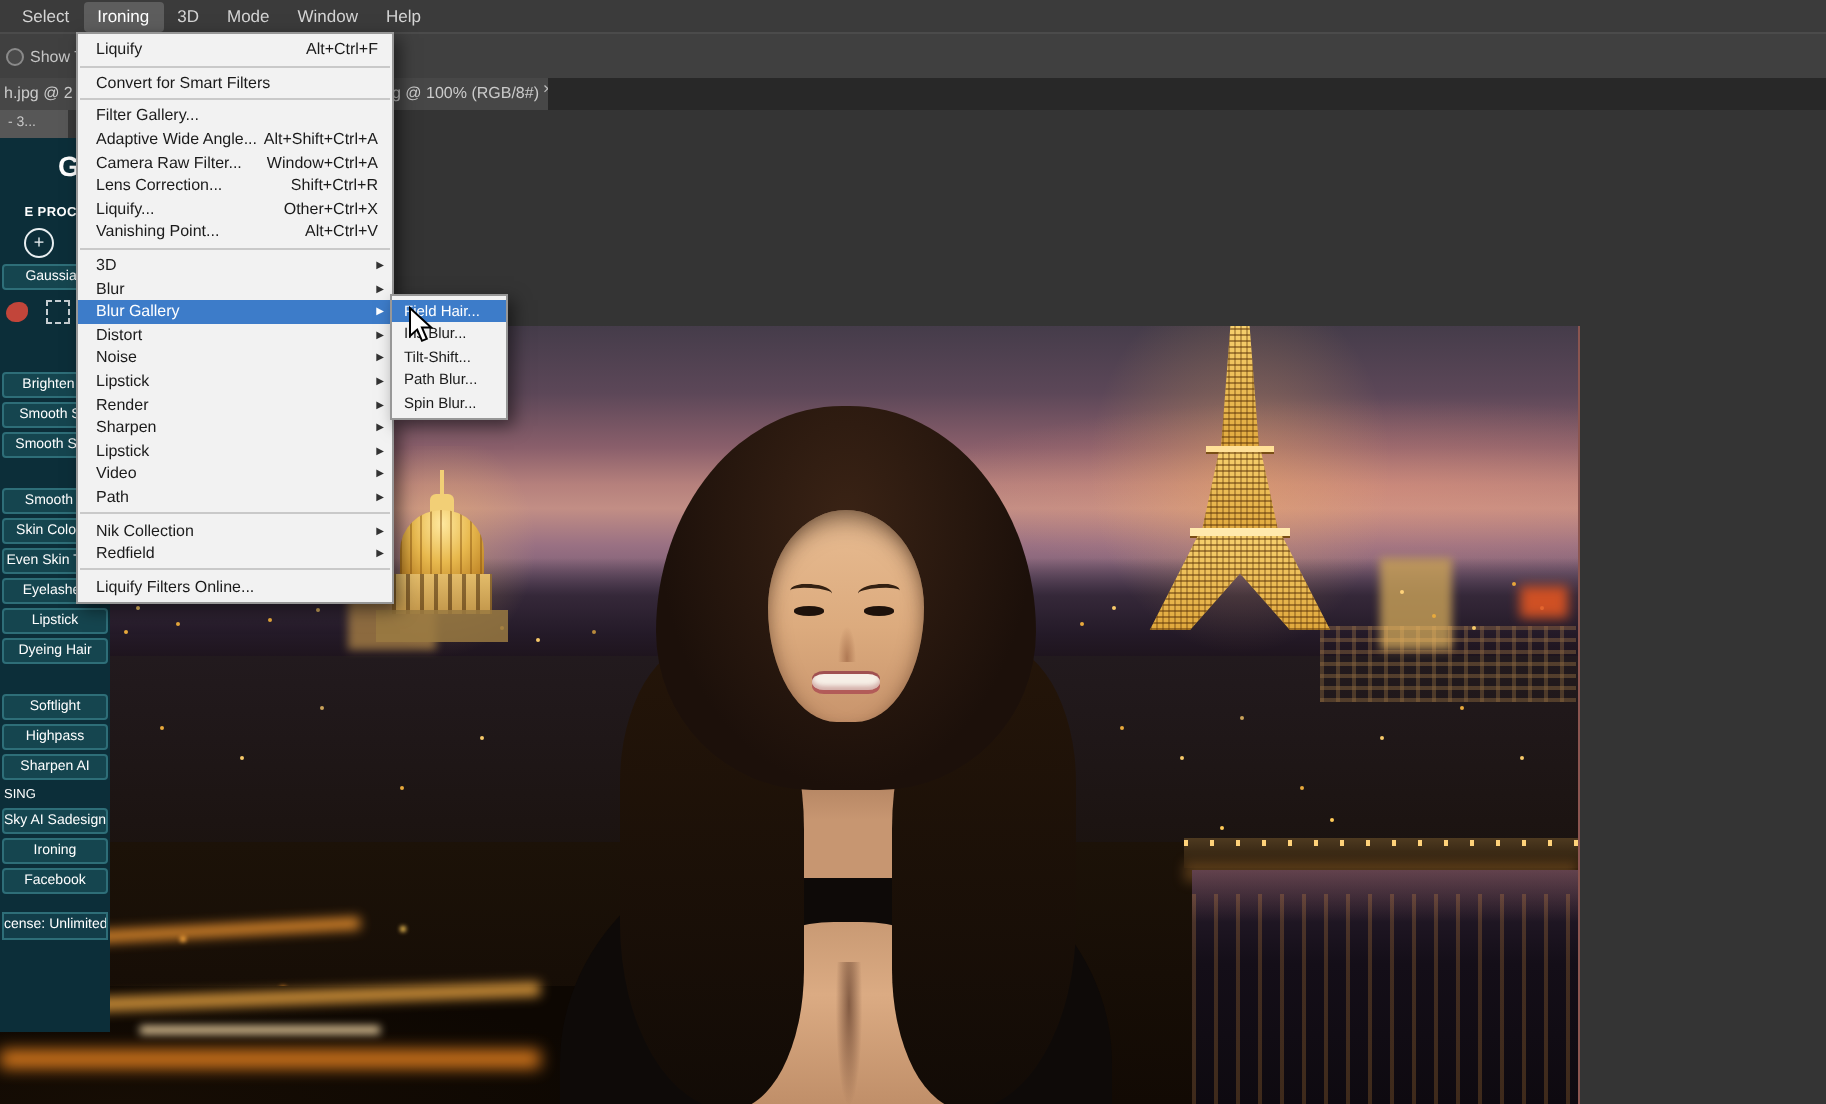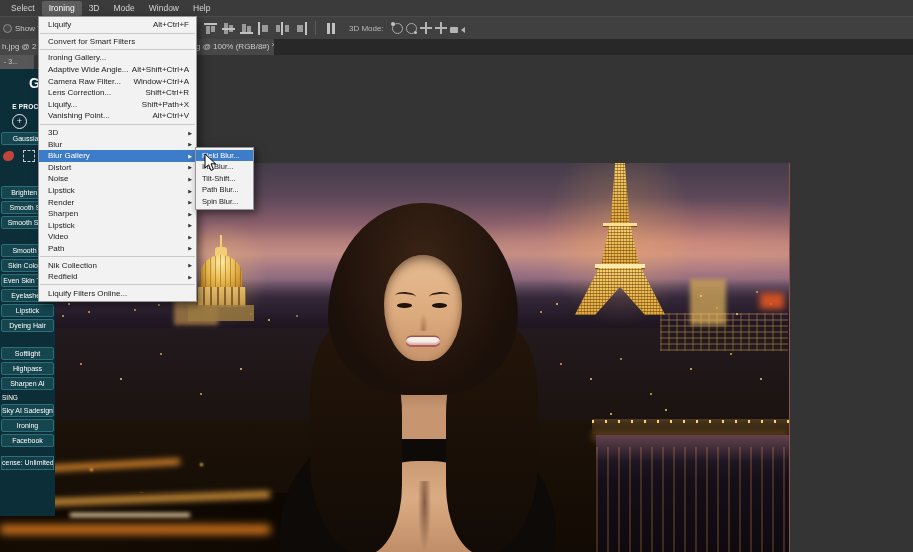--- a/index.html
+++ b/index.html
@@ -269,36 +269,20 @@
       <span class="mb-item">Mode</span>
       <span class="mb-item">Window</span>
       <span class="mb-item">Help</span>
     </div>
 
   <div id="optionsbar">
     <div class="show-tra">
       <span class="cbx"></span>
       <span>Show Tra</span>
     </div>
-    <div class="ob-icons">
-      <span class="icn a1"></span>
-      <span class="icn a2"></span>
-      <span class="icn a3"></span>
-      <span class="icn d1"></span>
-      <span class="icn d2"></span>
-      <span class="icn d3"></span>
-      <span class="vsep"></span>
-      <span class="icn dsp"></span>
-      <span class="mode3d-label">3D Mode:</span>
-      <span class="i3d orbit"></span>
-      <span class="i3d roll"></span>
-      <span class="i3d pan"></span>
-      <span class="i3d slide"></span>
-      <span class="i3d cam"></span>
-    </div>
   </div>
 
   <div id="tabbar">
     <div class="tab" id="tab1">
       <span>h.jpg @ 2</span>
     </div>
     <div class="tab" id="tab2">
       <span class="t2text">g @ 100% (RGB/8#)</span>
       <span class="close">×</span>
     </div>
@@ -349,38 +333,38 @@
         <span class="ml">Liquify</span>
         <span class="mr">Alt+Ctrl+F</span>
       </div>
       <div class="menu-sep"></div>
       <div class="menu-row">
         <span class="ml">Convert for Smart Filters</span>
         <span class="mr"></span>
       </div>
       <div class="menu-sep"></div>
       <div class="menu-row">
-        <span class="ml">Ironing Gallery...</span>
+        <span class="ml">Filter Gallery...</span>
         <span class="mr"></span>
       </div>
       <div class="menu-row">
         <span class="ml">Adaptive Wide Angle...</span>
         <span class="mr">Alt+Shift+Ctrl+A</span>
       </div>
       <div class="menu-row">
         <span class="ml">Camera Raw Filter...</span>
         <span class="mr">Window+Ctrl+A</span>
       </div>
       <div class="menu-row">
         <span class="ml">Lens Correction...</span>
         <span class="mr">Shift+Ctrl+R</span>
       </div>
       <div class="menu-row">
         <span class="ml">Liquify...</span>
-        <span class="mr">Shift+Path+X</span>
+        <span class="mr">Other+Ctrl+X</span>
       </div>
       <div class="menu-row">
         <span class="ml">Vanishing Point...</span>
         <span class="mr">Alt+Ctrl+V</span>
       </div>
       <div class="menu-sep"></div>
       <div class="menu-row">
         <span class="ml">3D</span>
         <span class="arr">▶</span>
       </div>
@@ -434,21 +418,21 @@
         <span class="arr">▶</span>
       </div>
       <div class="menu-sep"></div>
       <div class="menu-row">
         <span class="ml">Liquify Filters Online...</span>
         <span class="mr"></span>
       </div>
     </div>
 
   <div id="submenu">
-      <div class="sub-row hl">Field Blur...</div>
+      <div class="sub-row hl">Field Hair...</div>
       <div class="sub-row">Iris Blur...</div>
       <div class="sub-row">Tilt-Shift...</div>
       <div class="sub-row">Path Blur...</div>
       <div class="sub-row">Spin Blur...</div>
     </div>
 
   <div id="cursor">
     <svg width="13" height="19" viewBox="0 0 13 19">
       <polygon points="1,1 1,15 4.6,11.8 7,17.4 9.4,16.4 7,10.8 11.6,10.8" fill="#ffffff" stroke="#000000" stroke-width="1"></polygon>
     </svg>

